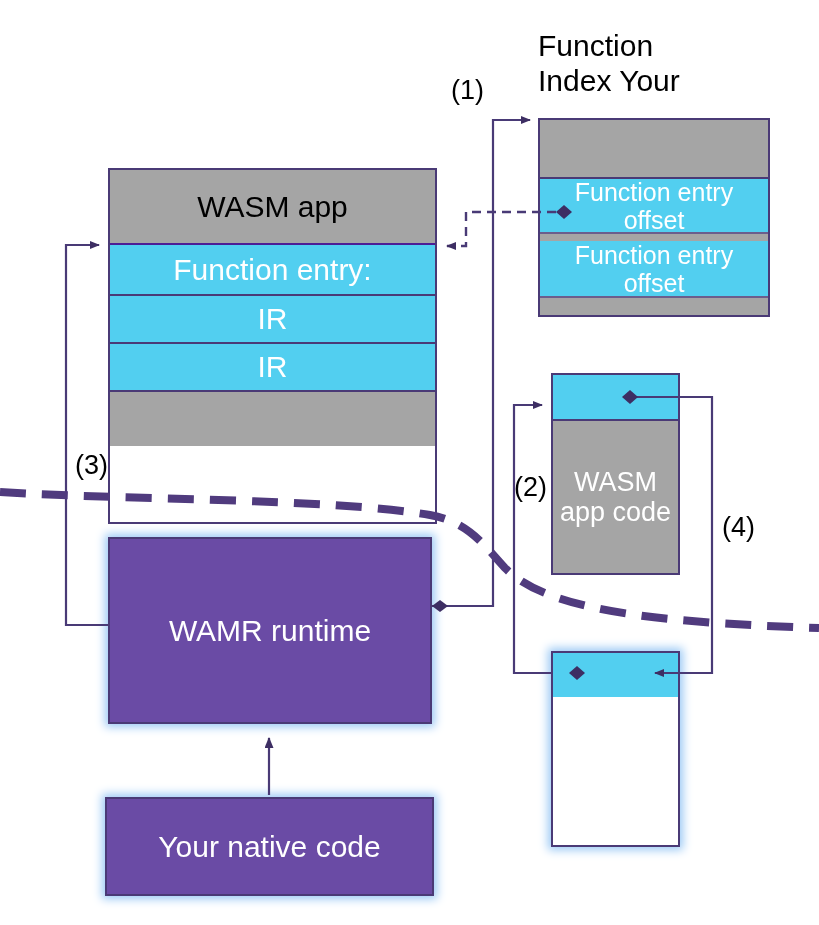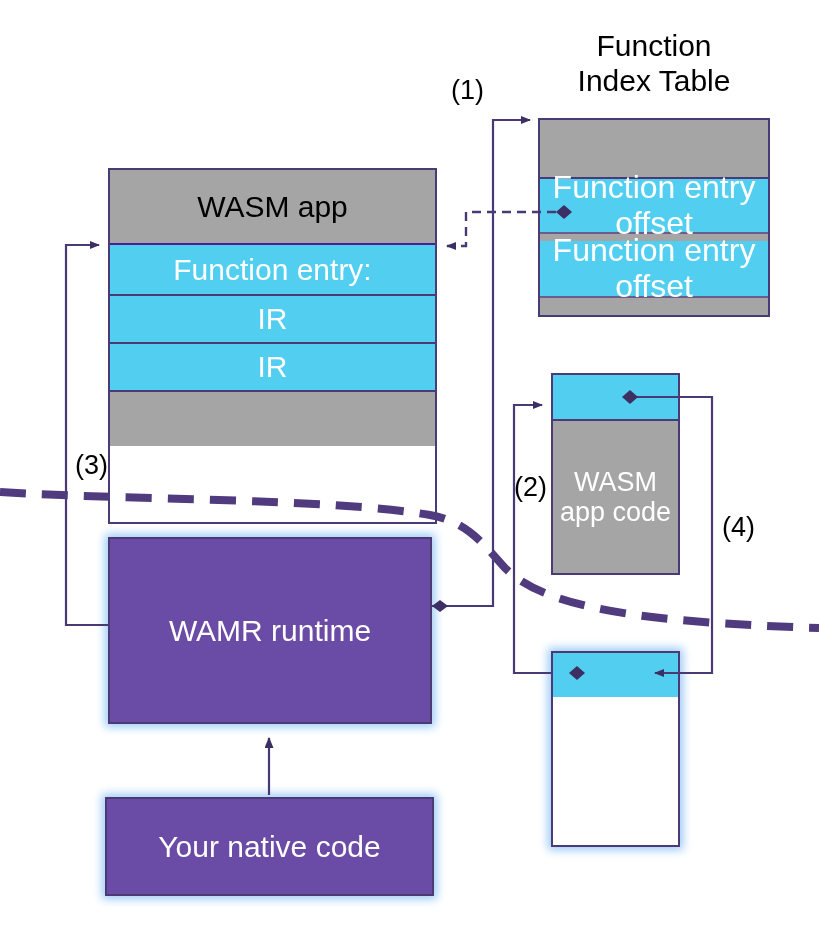--- a/index.html
+++ b/index.html
@@ -36,21 +36,21 @@
   .cyan  { background: #52CFF0; color: #ffffff; }
   .purple{ background: #6A4BA5; color: #ffffff; }
 
   .glow {
     box-shadow: 0 0 9px 3px #9BC9F5;
   }
 
   .title-text {
     position: absolute;
     color: #000000;
-    text-align: center;
+    text-align: left;
     line-height: 1.18;
     user-select: none;
   }
   .step-label {
     position: absolute;
     color: #000000;
     font-size: 27px;
     user-select: none;
   }
 
@@ -80,30 +80,30 @@
     stroke-width: 8;
     stroke-dasharray: 26 16;
     stroke-linecap: butt;
   }
   .diamond { fill: #3D2E63; }
   .arrowfill { fill: #3D2E63; }
 
   
   .fs-big   { font-size: 30px; }
   .fs-mid   { font-size: 27px; }
-  .fs-small { font-size: 32px; align-items: center; }
+  .fs-small { font-size: 25px; align-items: center; }
 </style>
 </head>
 <body>
 
 <div id="canvas">
 
   <div class="title-text fs-big" style="left:538px; top:28px; width:232px;">
     <div>Function</div>
-    <div>Index Table</div>
+    <div>Index Your</div>
   </div>
 
   <div style="position:absolute; left:538px; top:118px; width:232px; height:199px; border:2px solid #4A3A76; box-sizing:border-box;">
     <div class="block gray" style="left:0; top:0; width:228px; height:57px;"></div>
     <div class="block cyan fs-small" style="left:0; top:57px; width:228px; height:57px; border-top:2px solid #4A3A76; border-bottom:2px solid #6B5E8C;">
       <span style="display:block; padding:0 6px;">Function entry offset</span>
     </div>
     <div class="block gray" style="left:0; top:114px; width:228px; height:7px;"></div>
     <div class="block cyan fs-small" style="left:0; top:121px; width:228px; height:57px; border-bottom:2px solid #6B5E8C;">
       <span style="display:block; padding:0 6px;">Function entry offset</span>

